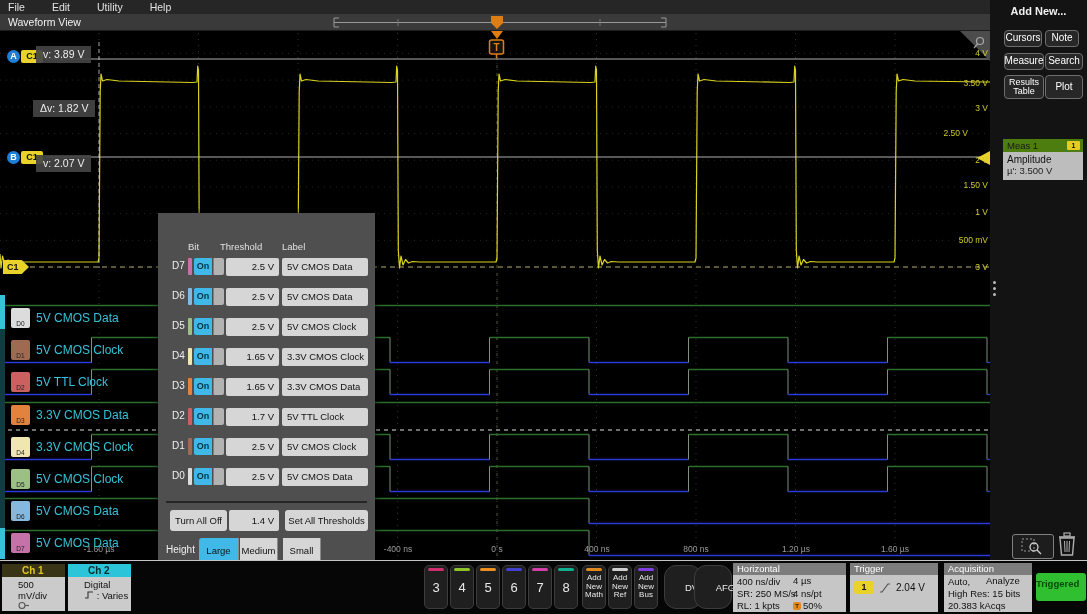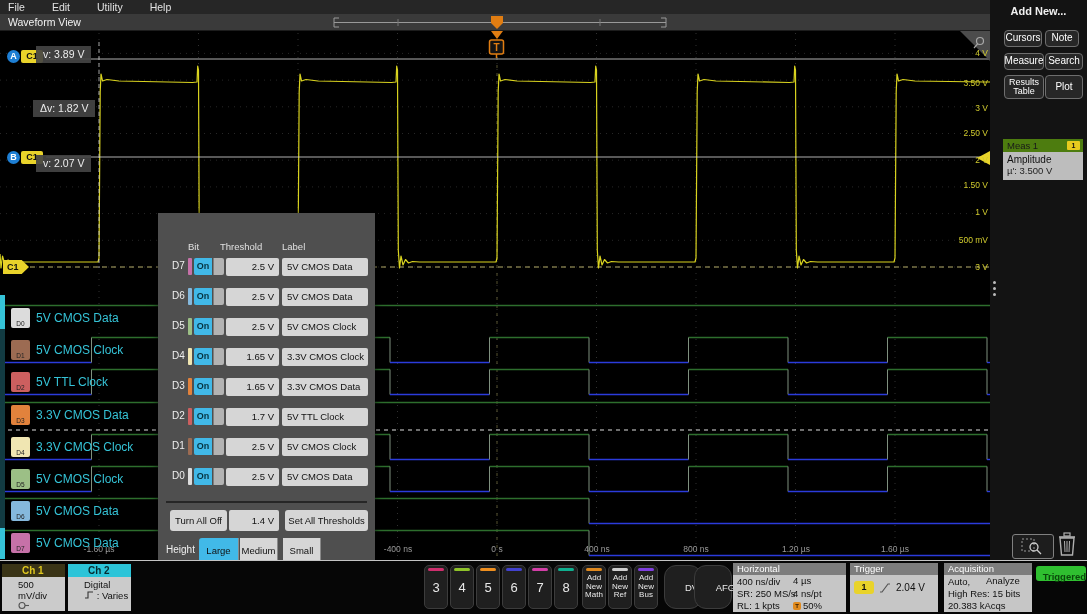--- a/index.html
+++ b/index.html
@@ -70,22 +70,22 @@
   .addbtn{position:absolute;top:4px;width:24px;height:44px;background:#1f1f1f;border:1px solid #3c3c3c;
           border-radius:5px;box-sizing:border-box;color:#e8e8e8;font-size:8px;display:flex;
           align-items:center;justify-content:center;text-align:center;line-height:1.1;}
   .plainbtn{position:absolute;top:4px;width:38px;height:44px;background:#1f1f1f;border:1px solid #3c3c3c;
           border-radius:12px;box-sizing:border-box;color:#e8e8e8;font-size:9.5px;display:flex;
           align-items:center;justify-content:center;padding-left:25px;}
   .panel{position:absolute;top:2px;height:49px;background:#c6c6c6;}
   .panelhdr{height:12px;background:#7d7d7d;color:#fff;font-size:9.5px;line-height:12px;padding-left:4px;}
   .prow{font-size:9.5px;color:#111;line-height:12px;padding-left:4px;position:relative;}
   .prow .r{position:absolute;left:60px;top:0;}
-  #triggered{position:absolute;left:1036px;top:5px;width:50px;height:15px;background:#2fbf30;
-             border-radius:3px;color:#0a4a0a;font-weight:bold;font-size:9.5px;text-align:right;
+  #triggered{position:absolute;left:1036px;top:12px;width:50px;height:28px;background:#2fbf30;
+             border-radius:3px;color:#0a4a0a;font-weight:bold;font-size:9.5px;text-align:left;
              line-height:21px;}
   .ticon{display:inline-block;width:8px;height:8px;background:#e08a1e;border-radius:2px;color:#3a2000;
          font-size:6px;font-weight:bold;text-align:center;line-height:8px;vertical-align:1px;margin-right:2px;}
 </style>
 </head>
 <body>
 
 <div id="app">
 
   <div id="tabbar">
@@ -244,21 +244,21 @@
     <span class="c1tag" style="left:21px;top:151px;">C1</span>
     <span class="readout" style="left:36px;top:155px;">v:  2.07 V</span>
     <span class="gndtag" style="left:3px;top:260px;">C1</span>
     <div class="abs" style="left:0;top:295px;width:5px;height:233px;background:#123b42;"></div>
     <div class="abs" style="left:0;top:295px;width:5px;height:34px;background:#35c3d7;"></div>
     <div class="abs" style="left:0;top:528px;width:5px;height:31px;background:#35c3d7;"></div>
     <div id="vlabels">
         <div class="vlabel" style="position: absolute; left: 940px; top: 48px;">4 V</div>
         <div class="vlabel" style="position: absolute; left: 940px; top: 78px;">3.50 V</div>
         <div class="vlabel" style="position: absolute; left: 940px; top: 103px;">3 V</div>
-        <div class="vlabel" style="position: absolute; left: 940px; top: 128px;">2.50 V</div>
+        <div class="vlabel" style="position: absolute; left: 920px; top: 128px;">2.50 V</div>
         <div class="vlabel" style="position: absolute; left: 940px; top: 155px;">2 V</div>
         <div class="vlabel" style="position: absolute; left: 940px; top: 180px;">1.50 V</div>
         <div class="vlabel" style="position: absolute; left: 940px; top: 207px;">1 V</div>
         <div class="vlabel" style="position: absolute; left: 940px; top: 235px;">500 mV</div>
         <div class="vlabel" style="position: absolute; left: 940px; top: 262px;">3 V</div>
       </div>
     <div id="tlabels">
         <div class="tlabel" style="position: absolute; left: 69px; top: 544px;">-1.60 µs</div>
         <div class="tlabel" style="position: absolute; left: 168px; top: 544px;">-1.20 µs</div>
         <div class="tlabel" style="position: absolute; left: 268px; top: 544px;">-800 ns</div>

